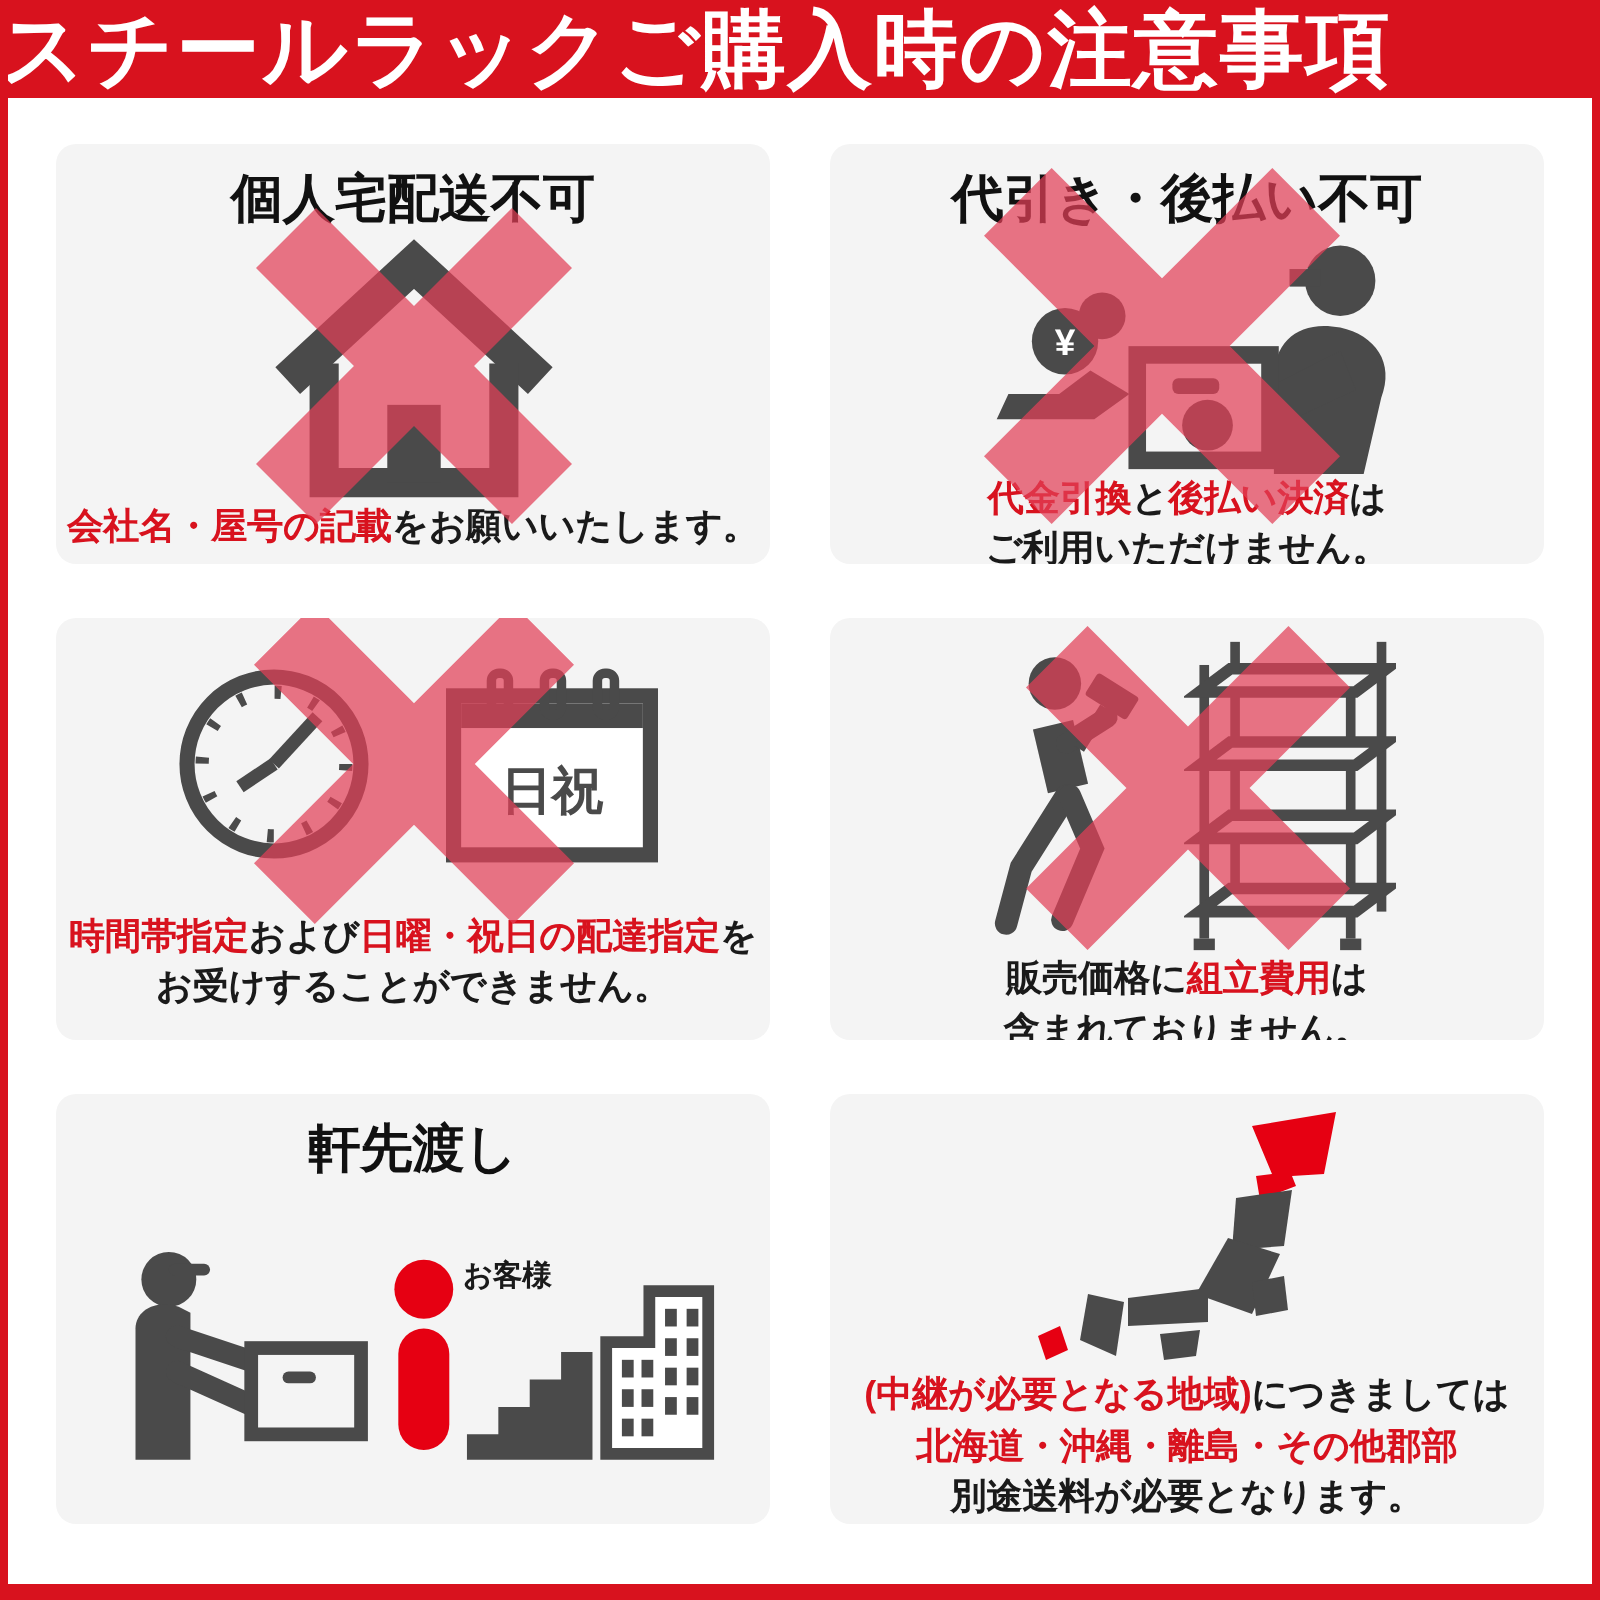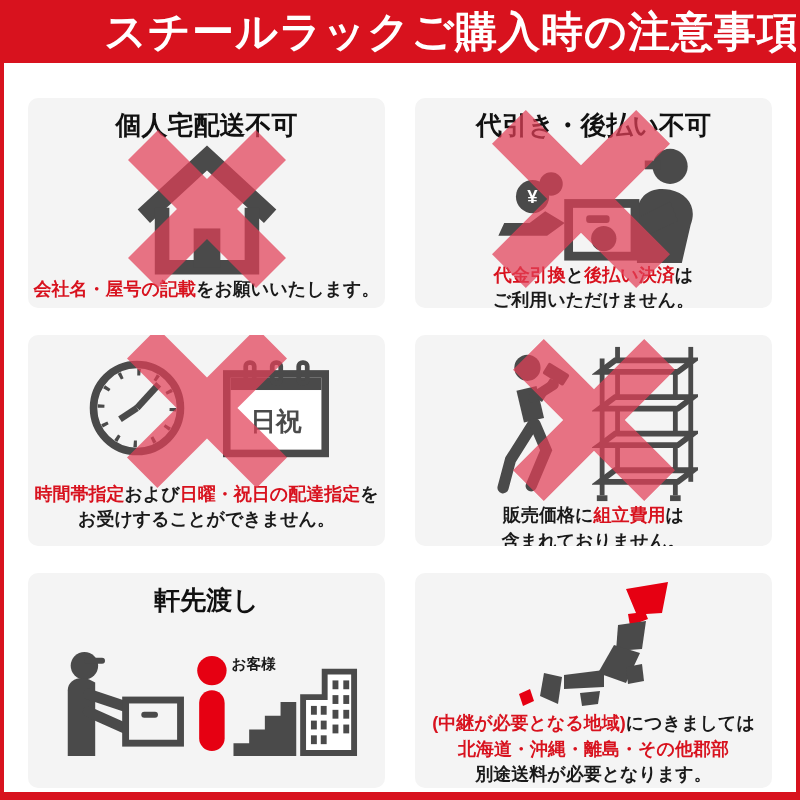--- a/index.html
+++ b/index.html
@@ -7,30 +7,30 @@
     width:800px;height:800px;background:#ffffff;position:relative;overflow:hidden;
     font-family:"Liberation Sans","DejaVu Sans",sans-serif;
     -webkit-font-smoothing:antialiased;
   }
   .frame-strip{position:absolute;background:#d8121e;z-index:5;}
   .strip-left{left:0;top:0;width:4px;height:800px;}
   .strip-right{right:0;top:0;width:4px;height:800px;}
   .strip-bottom{left:0;bottom:0;width:800px;height:8px;}
 
   .header{
-    position:absolute;left:0;top:0;width:800px;height:63px;background:#d8121e;
-    display:flex;align-items:center;justify-content:flex-end;z-index:4;
+    position:absolute;left:0;top:0;width:800px;height:49px;background:#d8121e;
+    display:flex;align-items:center;justify-content:flex-start;z-index:4;
   }
   .header h1{
     margin:0;color:#ffffff;font-size:42px;font-weight:bold;letter-spacing:1px;
     font-family:"Liberation Serif","DejaVu Serif",serif;white-space:nowrap;
   }
 
   .grid{
-    position:absolute;left:28px;top:98px;width:744px;
+    position:absolute;left:28px;top:72px;width:744px;
     display:grid;grid-template-columns:357px 357px;column-gap:30px;
     grid-template-rows:210px 211px 215px;row-gap:27px;
   }
   .panel{
     background:#f4f4f4;border-radius:10px;position:relative;
     display:flex;flex-direction:column;align-items:center;overflow:hidden;
   }
   .panel-title{
     margin:13px 0 0 0;font-size:26px;font-weight:bold;color:#111;letter-spacing:0px;
     line-height:1.15;white-space:nowrap;

